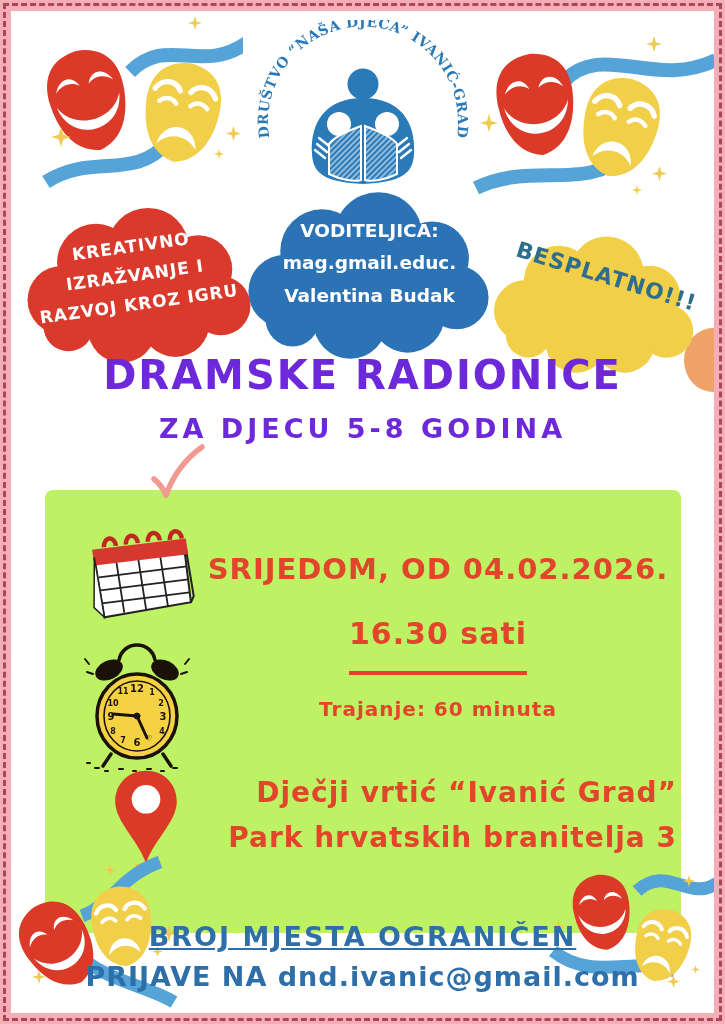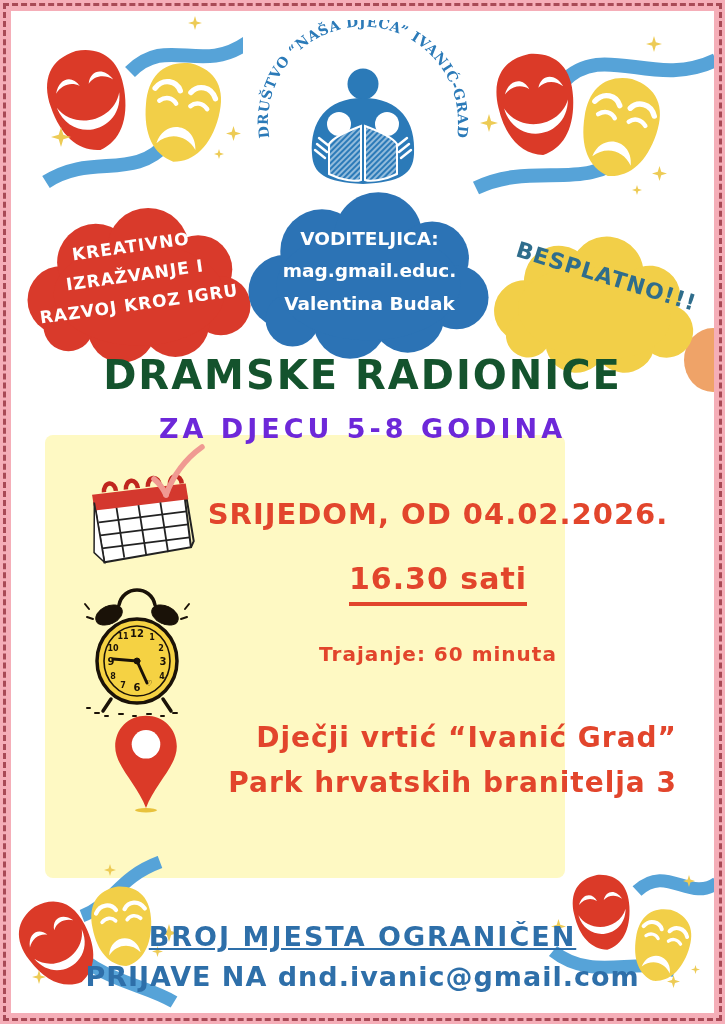--- a/index.html
+++ b/index.html
@@ -9,29 +9,29 @@
   .border-band{position:absolute;inset:0;border:11px solid #F5AEB8;box-sizing:border-box;z-index:40;pointer-events:none;}
   .border-dash{position:absolute;inset:3px;border:3px dashed #A84A56;box-sizing:border-box;z-index:41;pointer-events:none;}
   .abs{position:absolute;}
   
   .cloud-text{position:absolute;text-align:center;font-weight:700;color:#ffffff;}
   .cloud-left-text{left:30px;top:232px;width:210px;font-size:17px;line-height:1.7;transform:rotate(-8deg);letter-spacing:1px;}
   .cloud-center-text{left:262px;top:215px;width:215px;font-size:18.5px;line-height:1.75;}
   .cloud-right-text{left:513px;top:262px;width:175px;font-size:22px;color:#2F6D8C;transform:rotate(17deg);letter-spacing:1px;}
   
   .title{left:0;top:352px;width:100%;text-align:center;font-size:40px;font-weight:700;
-         color:#14532d;letter-spacing:2px;z-index:5;}
+         color:#6d28d9;letter-spacing:2px;z-index:5;}
   .subtitle{left:0;top:413px;width:100%;text-align:center;font-size:27px;font-weight:700;
             color:#6d28d9;letter-spacing:4px;z-index:5;}
   
-  .panel{left:45px;top:435px;width:520px;height:443px;background:#fef9c3;border-radius:8px;z-index:2;}
+  .panel{left:45px;top:490px;width:636px;height:443px;background:#bef264;border-radius:8px;z-index:2;}
   .panel .red{color:#E2452C;font-weight:700;}
   .date-line{left:160px;top:62px;width:466px;text-align:center;font-size:29px;letter-spacing:1px;}
   .time-wrap{left:160px;top:126px;width:466px;text-align:center;}
-  .time-line{display:inline-block;font-size:30px;letter-spacing:1px;border-bottom:4px solid #E2452C;padding-bottom:6px;}
+  .time-line{display:inline-block;font-size:30px;letter-spacing:1px;border-bottom:4px solid #E2452C;padding-bottom:20px;}
   .duration-line{left:160px;top:207px;width:466px;text-align:center;font-size:20px;letter-spacing:1px;}
   .loc-block{left:150px;top:281px;width:482px;text-align:right;font-size:28px;line-height:1.6;letter-spacing:1px;}
   
   .footer1{left:0;top:921px;width:100%;text-align:center;font-size:27px;font-weight:700;color:#2E6FA9;letter-spacing:2px;z-index:6;text-decoration:underline;}
   .footer2{left:0;top:961px;width:100%;text-align:center;font-size:27px;font-weight:700;color:#2E6FA9;letter-spacing:1px;z-index:6;}
   svg{display:block;}
 </style>
 </head>
 <body>
 
@@ -138,21 +138,21 @@
   </svg>
   <div class="cloud-text cloud-left-text" style="z-index:4;">
     <div>KREATIVNO</div>
     <div>IZRAŽVANJE I</div>
     <div>RAZVOJ KROZ IGRU</div>
   </div>
 
   <svg class="abs" style="left:226px;top:175px;z-index:3;" width="285" height="196" viewBox="0 0 220 160">
     <use href="#sym-cloud" fill="#2C73B5"></use>
   </svg>
-  <div class="cloud-text cloud-center-text" style="z-index:4;margin-top:8px;">
+  <div class="cloud-text cloud-center-text" style="z-index:4;">
     <div>VODITELJICA:</div>
     <div>mag.gmail.educ.</div>
     <div>Valentina Budak</div>
   </div>
 
   <svg class="abs" style="left:483px;top:208px;z-index:3;transform:rotate(6deg);" width="225" height="190" viewBox="0 0 220 160">
     <use href="#sym-cloud" fill="#F2CF48"></use>
   </svg>
   <div class="cloud-text cloud-right-text" style="z-index:4;">BESPLATNO!!!</div>
 

